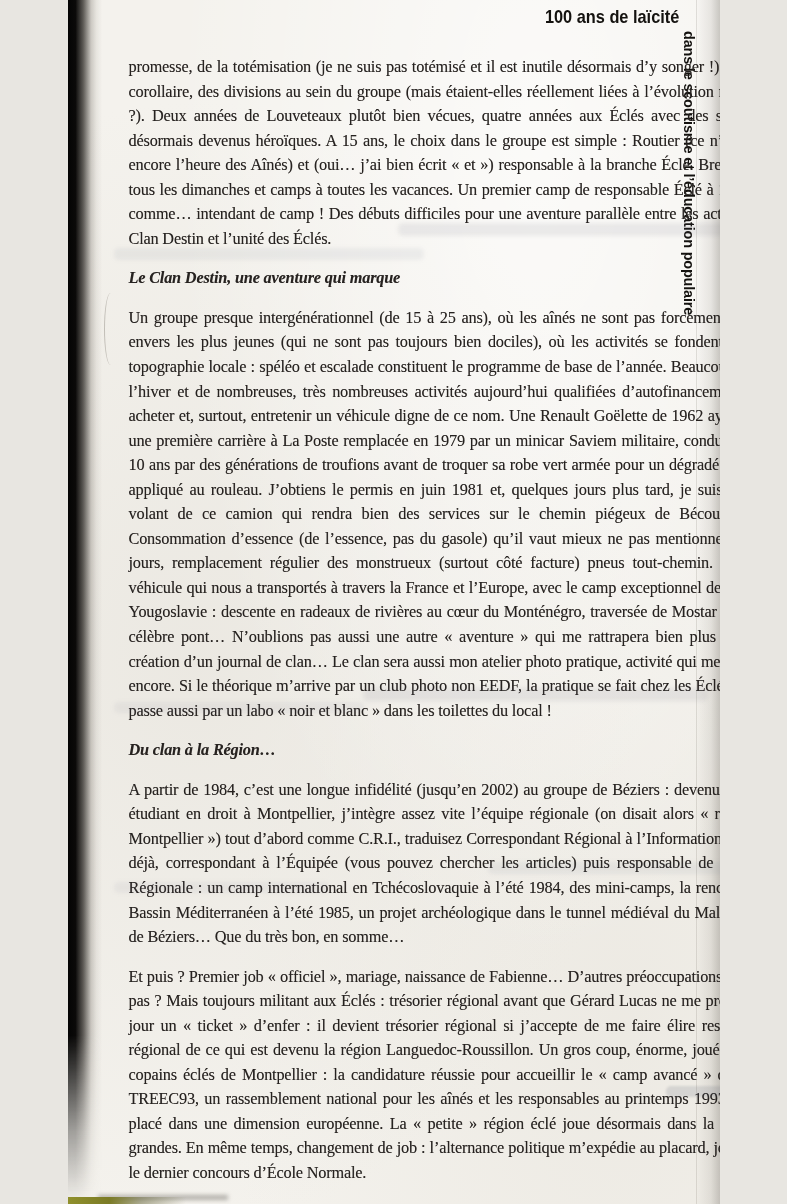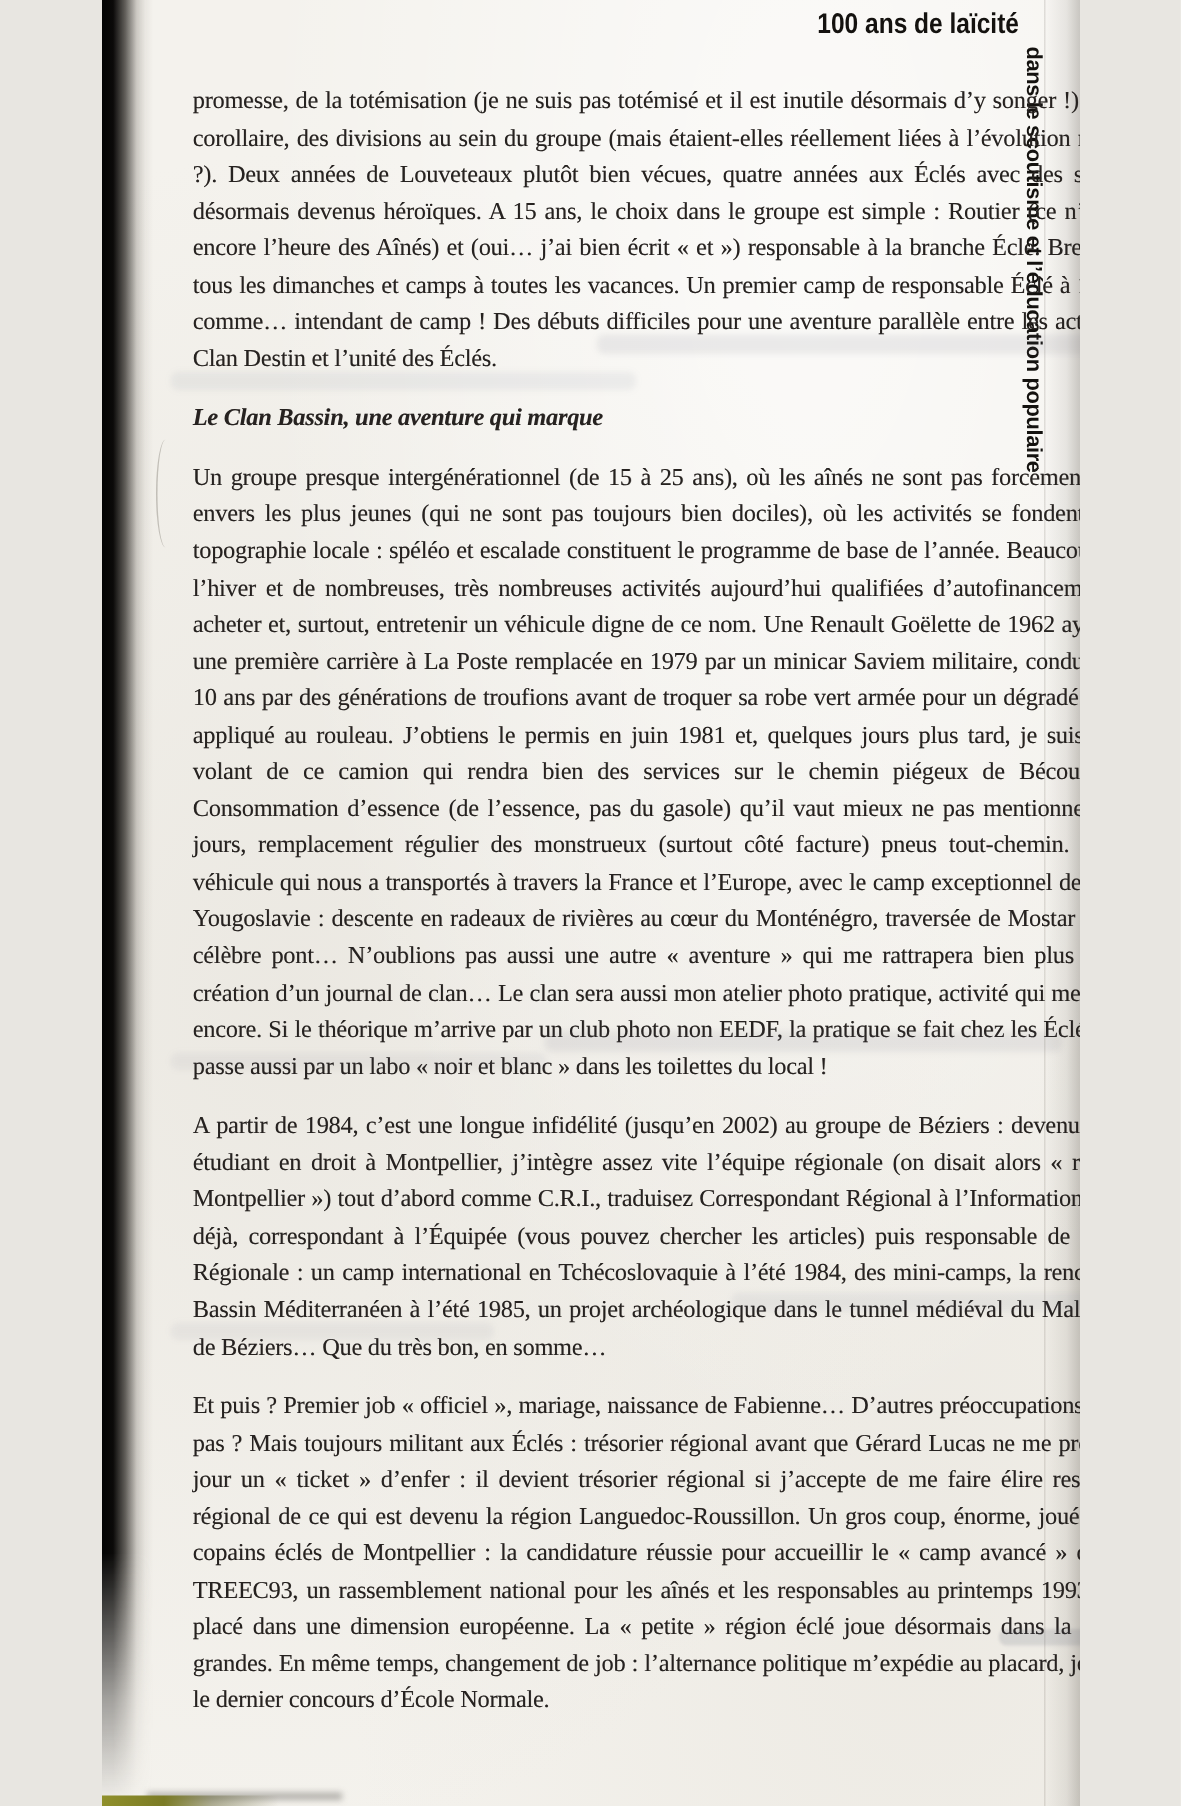--- a/index.html
+++ b/index.html
@@ -175,22 +175,23 @@
   <div class="spine"></div>
   <div class="page-edge"></div>
   <div class="page-edge-line"></div>
 
   <div class="header-title">100 ans de laïcité</div>
 
   <div class="vertical-title">dans le scoutisme et l’éducation populaire</div>
 
   <div class="text-block">
     <p class="body">promesse, de la totémisation (je ne suis pas totémisé et il est inutile désormais d’y songer !) avec, en corollaire, des divisions au sein du groupe (mais étaient-elles réellement liées à l’évolution nationale ?). Deux années de Louveteaux plutôt bien vécues, quatre années aux Éclés avec des souvenirs désormais devenus héroïques. A 15 ans, le choix dans le groupe est simple : Routier (ce n’était pas encore l’heure des Aînés) et (oui… j’ai bien écrit « et ») responsable à la branche Éclé. Bref, sorties tous les dimanches et camps à toutes les vacances. Un premier camp de responsable Éclé à 15 ans ½ comme… intendant de camp ! Des débuts difficiles pour une aventure parallèle entre les activités du Clan Destin et l’unité des Éclés.</p>
-    <p class="heading">Le Clan Bassin, une aventure qui marque</p>
+    <p class="heading">Le Clan Destin, une aventure qui marque</p>
     <p class="body">Un groupe presque intergénérationnel (de 15 à 25 ans), où les aînés ne sont pas forcément tendres envers les plus jeunes (qui ne sont pas toujours bien dociles), où les activités se fondent dans la topographie locale : spéléo et escalade constituent le programme de base de l’année. Beaucoup de ski l’hiver et de nombreuses, très nombreuses activités aujourd’hui qualifiées d’autofinancement pour acheter et, surtout, entretenir un véhicule digne de ce nom. Une Renault Goëlette de 1962 ayant vécu une première carrière à La Poste remplacée en 1979 par un minicar Saviem militaire, conduit durant 10 ans par des générations de troufions avant de troquer sa robe vert armée pour un dégradé de bleus appliqué au rouleau. J’obtiens le permis en juin 1981 et, quelques jours plus tard, je suis déjà au volant de ce camion qui rendra bien des services sur le chemin piégeux de Bécours 1981. Consommation d’essence (de l’essence, pas du gasole) qu’il vaut mieux ne pas mentionner de nos jours, remplacement régulier des monstrueux (surtout côté facture) pneus tout-chemin. Mais un véhicule qui nous a transportés à travers la France et l’Europe, avec le camp exceptionnel de 1982 en Yougoslavie : descente en radeaux de rivières au cœur du Monténégro, traversée de Mostar sous son célèbre pont… N’oublions pas aussi une autre « aventure » qui me rattrapera bien plus tard : la création d’un journal de clan… Le clan sera aussi mon atelier photo pratique, activité qui me poursuit encore. Si le théorique m’arrive par un club photo non EEDF, la pratique se fait chez les Éclés, ce qui passe aussi par un labo « noir et blanc » dans les toilettes du local !</p>
+    <p class="heading">Du clan à la Région…</p>
     <p class="body">A partir de 1984, c’est une longue infidélité (jusqu’en 2002) au groupe de Béziers : devenu en 1981 étudiant en droit à Montpellier, j’intègre assez vite l’équipe régionale (on disait alors « région de Montpellier ») tout d’abord comme C.R.I., traduisez Correspondant Régional à l’Information et donc, déjà, correspondant à l’Équipée (vous pouvez chercher les articles) puis responsable de la Route Régionale : un camp international en Tchécoslovaquie à l’été 1984, des mini-camps, la rencontre du Bassin Méditerranéen à l’été 1985, un projet archéologique dans le tunnel médiéval du Malpas, près de Béziers… Que du très bon, en somme…</p>
     <p class="body">Et puis ? Premier job « officiel », mariage, naissance de Fabienne… D’autres préoccupations n’est-ce pas ? Mais toujours militant aux Éclés : trésorier régional avant que Gérard Lucas ne me propose un jour un « ticket » d’enfer : il devient trésorier régional si j’accepte de me faire élire responsable régional de ce qui est devenu la région Languedoc-Roussillon. Un gros coup, énorme, joué avec les copains éclés de Montpellier : la candidature réussie pour accueillir le « camp avancé » du projet TREEC93, un rassemblement national pour les aînés et les responsables au printemps 1993, le tout placé dans une dimension européenne. La « petite » région éclé joue désormais dans la cour des grandes. En même temps, changement de job : l’alternance politique m’expédie au placard, je prépare le dernier concours d’École Normale.</p>
   </div>
 
   <div class="curl-mark"></div>
 
   <div class="smudge s1"></div>
   <div class="smudge s2"></div>
   <div class="smudge s3"></div>
   <div class="smudge s4"></div>

